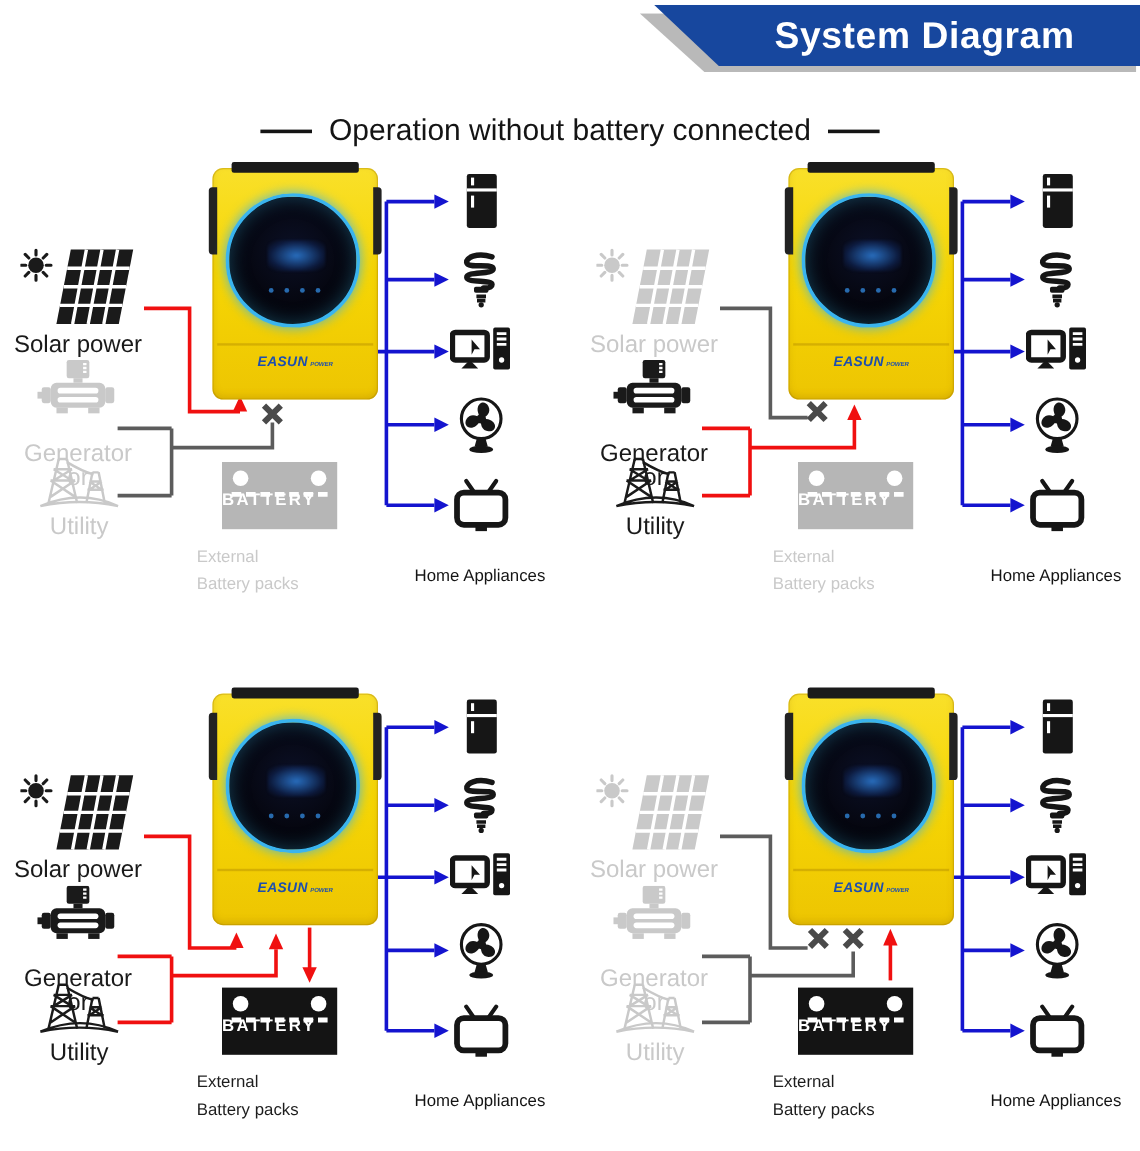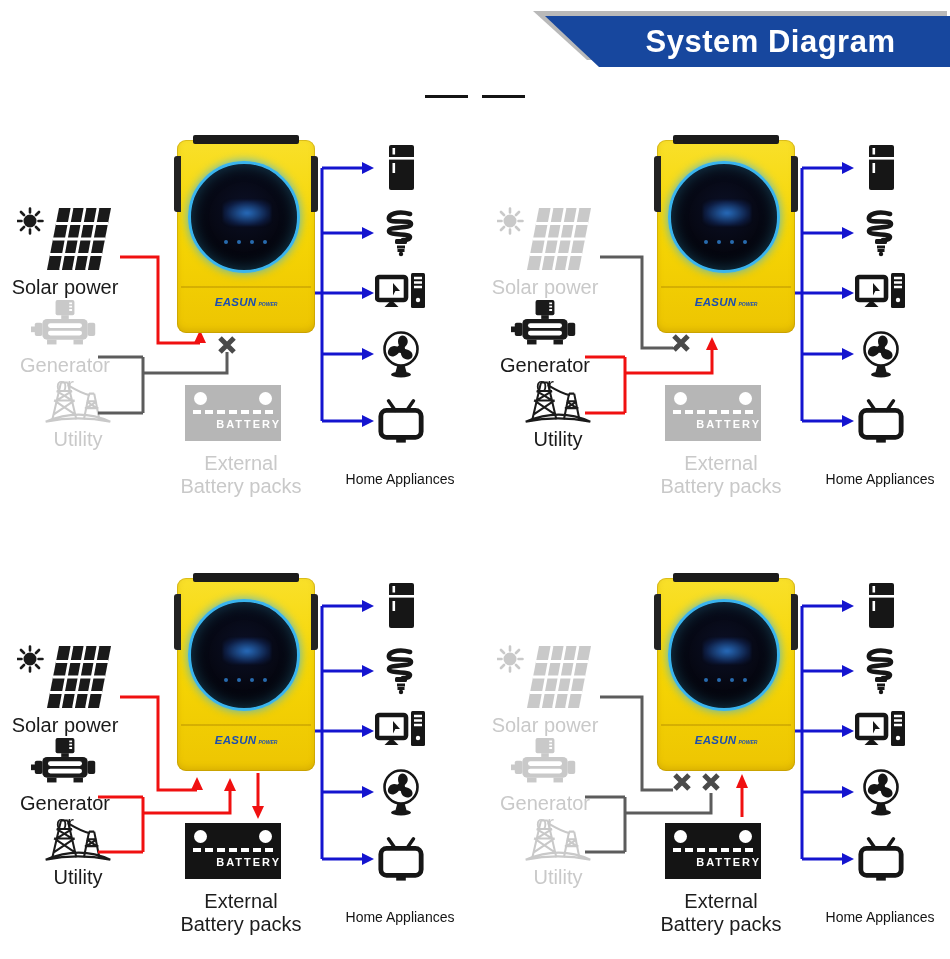--- a/index.html
+++ b/index.html
@@ -1,38 +1,38 @@
 <!DOCTYPE html>
 <html style="--banner-blue: #17479e; --wire-blue: #1414cf; --wire-red: #f01010; --wire-gray: #5c5c5c; --inactive-gray: #c9c9c9; --inverter-yellow: #f6d604; --display-ring: #3ab4ee; --logo-blue: #1d4fae;"><head>
 <meta charset="utf-8">
 <style>
   html,body{margin:0;padding:0;background:#fff;}
   .page{position:relative;width:950px;height:959px;background:#fff;overflow:hidden;
         font-family:"Liberation Sans",sans-serif;}
   
   .banner-shadow{position:absolute;left:533px;top:11px;width:414px;height:49px;background:#b9b9b9;
         clip-path:polygon(0 0,100% 0,100% 100%,54px 100%);}
-  .banner{position:absolute;left:545px;top:16px;width:405px;height:51px;
+  .banner{position:absolute;left:545px;top:4px;width:405px;height:51px;
         background:var(--banner-blue,#17479e);clip-path:polygon(0 0,100% 0,100% 100%,54px 100%);
         display:flex;align-items:center;justify-content:center;padding-left:46px;box-sizing:border-box;
         color:#fff;font-weight:bold;font-size:31px;letter-spacing:.5px;}
   
   .sec-title{position:absolute;left:0;width:950px;display:flex;align-items:center;justify-content:center;
         gap:14px;font-size:25px;color:#141414;}
   .sec-title .dash{width:43px;height:3px;background:#141414;}
   #t1{top:95px}#t2{top:537px}
   
   .quad{position:absolute;width:475px;height:400px;}
   .src{position:absolute;width:110px;text-align:center;}
   .src.on{color:#1a1a1a}.src.off{color:var(--inactive-gray,#c9c9c9)}
-  .src.solar{left:10px;top:76px}.src.gen{left:10px;top:170px}.src.util{left:23px;top:250px}
+  .src.solar{left:10px;top:76px}.src.gen{left:10px;top:170px}.src.util{left:11px;top:250px}
   .ic{display:block;margin:0 auto;}
   .ic-solar{width:96px;height:66px}.ic-gen{width:68px;height:53px}.ic-util{width:84px;height:46px}
   .src .lbl{font-size:20px;}
-  .src.solar .lbl{margin-top:4px}.src.gen .lbl{margin-top:1px}.src.util .lbl{margin-top:2px}
+  .src.solar .lbl{margin-top:4px}.src.gen .lbl{margin-top:14px}.src.util .lbl{margin-top:2px}
   .src .lbl.or{margin-top:0;line-height:16px}
   
   .wires{position:absolute;left:0;top:0;width:475px;height:430px;pointer-events:none;}
   .wires .blue path{stroke:var(--wire-blue,#1414cf);stroke-width:3;fill:none}
   .wires .blue polygon{fill:var(--wire-blue,#1414cf)}
   .wires .red path{stroke:var(--wire-red,#f01010);stroke-width:3;fill:none}
   .wires .red polygon{fill:var(--wire-red,#f01010)}
   .wires .gray path{stroke:var(--wire-gray,#5c5c5c);stroke-width:3;fill:none}
   .wires .xmark path{stroke:#4a4a4a;stroke-width:5;fill:none}
   
@@ -54,23 +54,23 @@
   .inv-seam{position:absolute;left:4px;right:4px;top:146px;height:2px;background:rgba(150,110,0,.3);}
   .inv-logo{position:absolute;left:0;right:0;top:156px;text-align:center;color:var(--logo-blue,#1d4fae);
         font-style:italic;font-weight:bold;font-size:11.5px;letter-spacing:.3px;}
   .inv-logo .sub{font-size:5px;display:inline-block;margin-left:2px;letter-spacing:0;}
   
   .battery{position:absolute;left:185px;top:255px;width:96px;height:56px;background:#b6b6b6;}
   .battery.on{background:#141414;}
   .battery .term{position:absolute;top:7px;width:13px;height:13px;border-radius:50%;background:#fff;}
   .battery .tl{left:9px}.battery .tr{right:9px}
   .battery .dashes{position:absolute;left:8px;right:8px;top:25px;border-top:4px dashed #fff;}
-  .battery .btxt{position:absolute;left:0;right:0;top:33px;text-align:right;color:#fff;font-weight:bold;
-        font-size:11px;letter-spacing:2px;}
-  .batt-cap{position:absolute;left:176px;top:322px;width:130px;text-align:center;font-size:20px;line-height:23px;}
+  .battery .btxt{position:absolute;left:0;right:0;top:23px;text-align:left;color:#fff;font-weight:bold;
+        font-size:14px;letter-spacing:2px;}
+  .batt-cap{position:absolute;left:164px;top:322px;width:130px;text-align:left;font-size:14px;line-height:23px;}
   .batt-cap.on{color:#1d1d1d}.batt-cap.off{color:var(--inactive-gray,#c9c9c9)}
   
   .appl{position:absolute;left:376px;top:0;width:52px;height:330px;color:#161616;}
   .appl .ic{position:absolute;left:1px;width:48px;height:48px;}
   .appl .a1{top:14px}.appl .a2{top:79px}.appl .a3{top:139px;width:52px;left:-1px}.appl .a4{top:200px}.appl .a5{top:267px}
   .home-cap{position:absolute;left:325px;top:341px;width:150px;text-align:center;font-size:14px;color:#141414;}
 </style>
 </head>
 <body>
 
@@ -142,20 +142,21 @@
 
 <div class="page">
 
   <div class="banner-shadow"></div>
   <div class="banner">
     <span>System Diagram</span>
   </div>
 
   <div class="sec-title" id="t1">
     <span class="dash"></span>
+    <span>Operation without battery connected</span>
     <span class="dash"></span>
   </div>
 
   <div class="quad" style="left:0;top:130px">
     <div class="src solar on">
       <svg class="ic ic-solar">
           <use href="#i-solar"></use>
         </svg>
       <div class="lbl">Solar power</div>
     </div>

